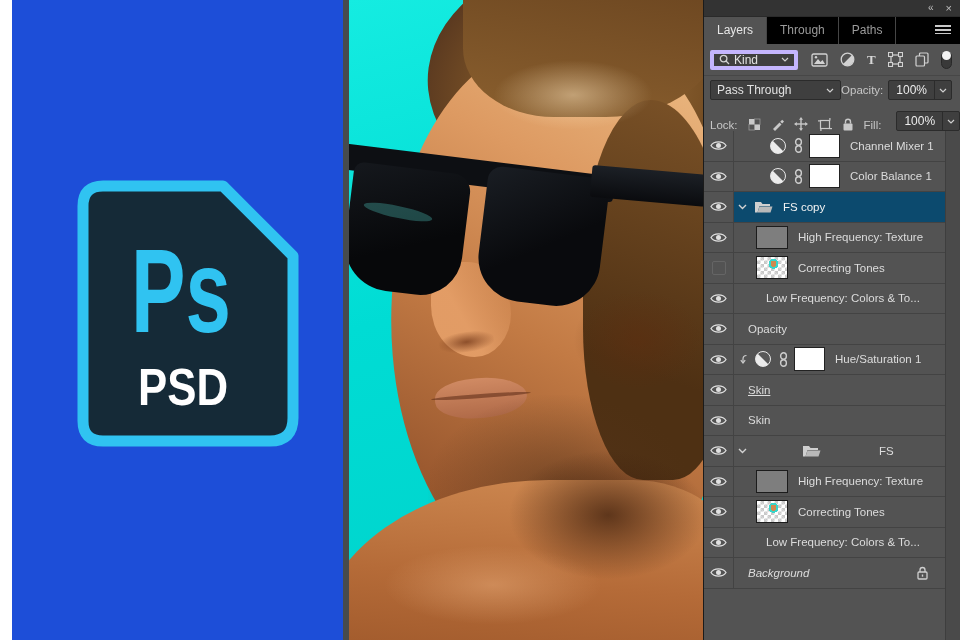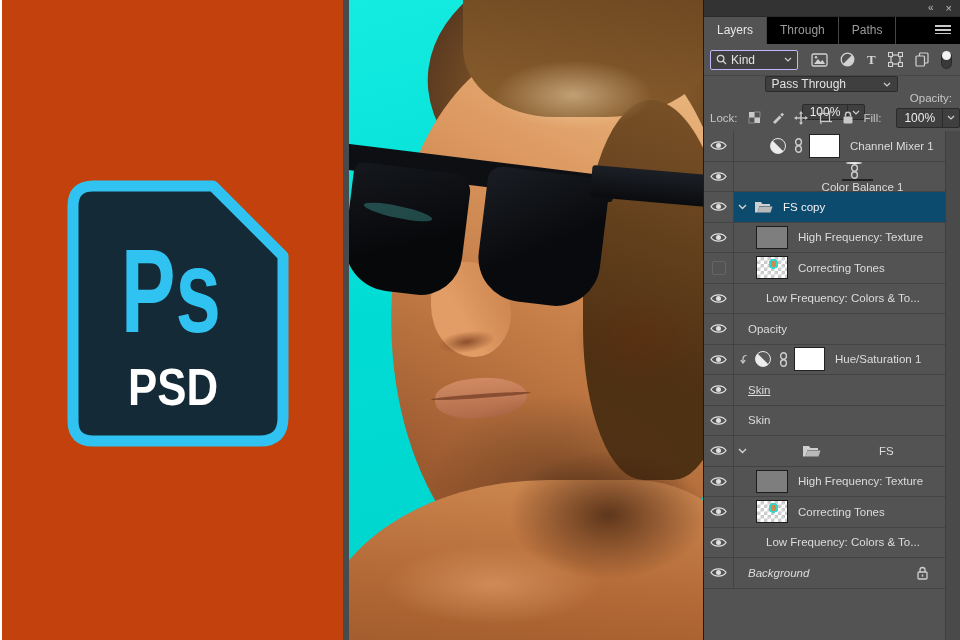--- a/index.html
+++ b/index.html
@@ -1,21 +1,21 @@
 <!DOCTYPE html>
 <html><head>
 <meta charset="utf-8">
 <style>
   * { margin:0; padding:0; box-sizing:border-box; }
   html,body { width:960px; height:640px; overflow:hidden; background:#fff;
     font-family:"Liberation Sans", sans-serif; }
   .app { position:relative; width:960px; height:640px; overflow:hidden; }
 
   
-  .left-pane { position:absolute; left:2px; top:0; width:380px; height:640px; background:#c2410c; }
+  .left-pane { position:absolute; left:12px; top:0; width:380px; height:640px; background:#1d4ed8; }
   .psd-icon { position:absolute; left:65px; top:180px; }
 
   
   .photo { position:absolute; left:343px; top:0; width:360px; height:640px; overflow:hidden;
     background:linear-gradient(165deg,#15ece1,#00dcd4 45%,#00d2cb); }
   .photo div { position:absolute; }
   .p-edge { left:0; top:0; width:6px; height:100%; background:#474b4d; z-index:9; }
   .p-hair { left:85px; top:-40px; width:300px; height:240px;
     background:radial-gradient(ellipse at 55% 55%,#9c7140 0%,#7a5226 45%,#55351f 80%);
     border-radius:50% 30% 30% 55%; transform:rotate(-6deg); }
@@ -76,42 +76,42 @@
   .tab-row { height:27px; background:#000000; display:flex; align-items:center; position:relative; }
   .tab { padding:0 13px; line-height:27px; font-size:12px; color:#9b9b9b; white-space:nowrap; }
   .tab.active { background:#535353; color:#e6e6e6; }
   .tab.inactive { border-right:1px solid #464646; }
   .tab.inactive.first { border-left:1px solid #464646; }
   .panel-menu-icon { position:absolute; right:9px; top:8px; width:16px; height:12px;
     background:repeating-linear-gradient(to bottom, #c9c9c9 0 1.6px, rgba(0,0,0,0) 1.6px 3.9px); }
 
   .filter-row { height:32px; display:flex; align-items:center; padding:0 8px 0 6px;
     border-bottom:1px solid #474747; background:#535353; }
-  .kind-combo { width:88px; height:20px; background:#3f3f3f; border:1px solid #c4b5fd;
+  .kind-combo { width:88px; height:20px; background:#3f3f3f; border:4px solid #c4b5fd;
     border-radius:2px; display:flex; align-items:center; padding:0 5px; gap:4px; }
   .kind-combo .lbl { font-size:12px; color:#e2e2e2; }
   .chev { width:8px; height:5px; display:inline-block; }
   .f-icons { display:flex; align-items:center; gap:12px; margin-left:13px; }
   .f-icons .fi { display:inline-flex; align-items:center; justify-content:center; }
   .t-glyph { font-size:13px; font-weight:bold; color:#d6d6d6; font-family:"Liberation Serif", serif; line-height:1; }
   .toggle { width:11px; height:18px; border-radius:6px; background:#393939; border:1px solid #282828; position:relative; }
   .toggle .ball { position:absolute; left:0.5px; top:-1px; width:9px; height:9px; border-radius:50%; background:#f2f2f2; }
 
-  .blend-row { height:28px; display:flex; align-items:center; padding:0 8px 0 6px;flex-direction:column; }
+  .blend-row { height:28px; display:flex; align-items:center; padding:0 8px 0 6px; }
   .select { width:133px; height:20px; background:#3f3f3f; border:1px solid #2b2b2b; border-radius:2px;
     display:flex; align-items:center; padding:0 6px; font-size:12px; color:#e2e2e2; }
   .select .chev { margin-left:auto; }
   .small-label { font-size:11.5px; color:#c6c6c6; }
   .blend-row .small-label { margin-left:auto; }
   .val-box { display:flex; align-items:center; height:20px; background:#3f3f3f;
     border:1px solid #2b2b2b; border-radius:2px; margin-left:5px; }
   .val-box .v { padding:0 7px; font-size:12px; color:#ececec; }
   .val-box .chev-cell { width:17px; align-self:stretch; border-left:1px solid #2b2b2b;
     display:flex; align-items:center; justify-content:center; }
-  .lock-row { height:27px; display:flex; align-items:center; gap:10px; padding:0 8px 0 6px; }
+  .lock-row { height:27px; display:flex; align-items:flex-end; gap:10px; padding:0 8px 0 6px; }
   .lock-row .fill-label { margin-left:auto; }
   .lk { display:inline-flex; }
 
   .layer-list { position:absolute; top:131px; left:0; right:15px; bottom:0; overflow:hidden; }
   .gutter { position:absolute; top:131px; right:0; bottom:0; width:15px;
     background:#4a4a4a; border-left:1px solid #3e3e3e; }
   .row { height:30.5px; display:flex; border-bottom:1px solid #434343; background:#535353; }
   .eye-cell { width:30px; min-width:30px; border-right:1px solid #434343;
     display:flex; align-items:center; justify-content:center; background:#535353; }
   .row-content { flex:1; display:flex; align-items:center; position:relative; }
@@ -324,21 +324,21 @@
             <span class="lname">Channel Mixer 1</span>
           </div>
         </div>
         <div class="row">
           <div class="eye-cell">
             <svg width="17" height="11" viewBox="0 0 17 11">
               <path d="M1 5.5 C4 0.7 13 0.7 16 5.5 C13 10.3 4 10.3 1 5.5 Z" fill="none" stroke="#e0e0e0" stroke-width="1.3"></path>
               <circle cx="8.5" cy="5.5" r="2.5" fill="#e0e0e0"></circle>
             </svg>
           </div>
-          <div class="row-content" style="padding-left: 36px; flex-direction: column;">
+          <div class="row-content" style="padding-left: 36px;">
             <span class="adjc"></span>
             <span class="chain">
               <svg width="9" height="15" viewBox="0 0 9 15">
                 <ellipse cx="4.5" cy="4" rx="2.9" ry="3.3" fill="none" stroke="#cdcdcd" stroke-width="1.4"></ellipse>
                 <ellipse cx="4.5" cy="11" rx="2.9" ry="3.3" fill="none" stroke="#cdcdcd" stroke-width="1.4"></ellipse>
               </svg>
             </span>
             <span class="thumb mask"></span>
             <span class="lname">Color Balance 1</span>
           </div>

